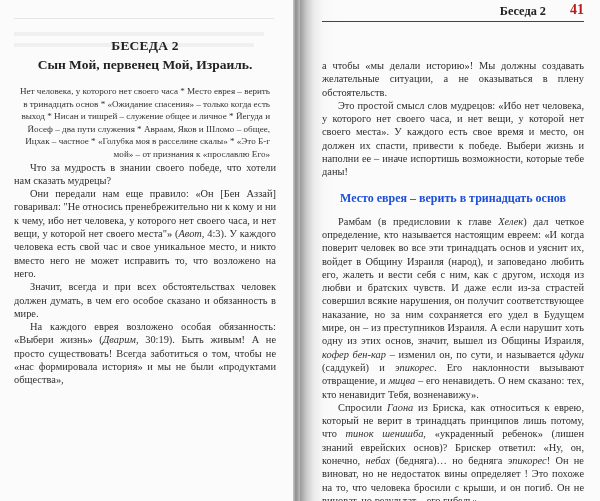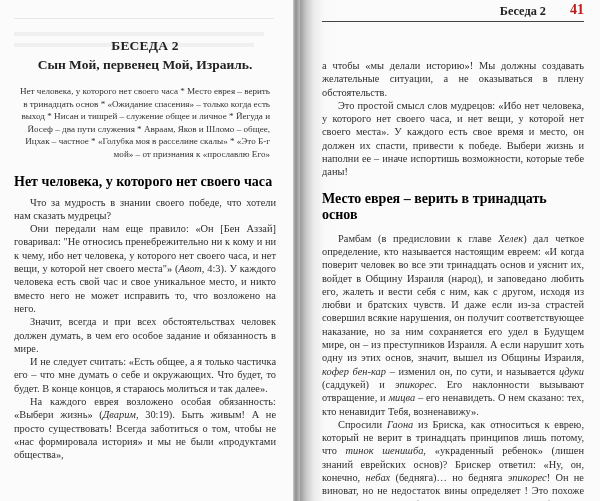--- a/index.html
+++ b/index.html
@@ -18,21 +18,21 @@
 
   
   .ghost-header { position: absolute; left: 14px; top: 4px; width: 260px; height: 14px;
     border-bottom: 1px solid #e6e6e6; color: #e3e3e3; font-size: 9px; }
   .ghost-line { position: absolute; left: 14px; height: 4px; background: #f0f0f0; }
 
   .left-content { position: absolute; left: 14px; top: 38px; width: 262px; }
   .chapter-label { text-align: center; font-weight: bold; font-size: 13.5px; letter-spacing: 0.2px; margin: 0 0 2px 0; color: #222; }
   .chapter-title { text-align: center; font-weight: bold; font-size: 13.5px; line-height: 17px; margin: 0; color: #222; }
   .synopsis { text-align: right; font-size: 9.1px; line-height: 12.6px; margin: 12px 6px 0 6px; color: #333; }
-  .section-title { text-align: left; font-weight: bold; font-size: 14px; margin: 13px 0 6px 0; color: #000000; }
+  .section-title { text-align: center; font-weight: bold; font-size: 12px; margin: 13px 0 6px 0; color: #1d4ed8; }
   .para { font-size: 10.4px; line-height: 13.3px; margin: 0; text-align: justify; text-indent: 16px; color: #2f2f2f; }
   .para.noindent { text-indent: 0; margin-top: 24px; }
 
   .right-header { position: absolute; left: 322px; top: 2px; width: 262px; height: 19px; border-bottom: 1.5px solid #444; }
   .rh-title { position: absolute; right: 38px; top: 2px; font-weight: bold; font-size: 12.3px; color: #222; }
   .rh-pagenum { position: absolute; right: 0; top: 0; font-weight: bold; font-size: 14px; color: #b91c1c; }
   .right-content { position: absolute; left: 322px; top: 35px; width: 262px; }
   .right-content .section-title { margin: 12px 0 9px 0; }
   em { font-style: italic; }
 </style>
@@ -41,26 +41,24 @@
 
 <div class="page page-left">
   <div class="ghost-header"></div>
   <div class="ghost-line" style="top:32px;width:250px;"></div>
   <div class="ghost-line" style="top:43px;width:240px;"></div>
 
   <div class="left-content">
     <div class="chapter-label">БЕСЕДА 2</div>
     <div class="chapter-title">Сын Мой, первенец Мой, Израиль.</div>
     <div class="synopsis">Нет человека, у которого нет своего часа * Место еврея – верить в тринадцать основ * «Ожидание спасения» – только когда есть выход * Нисан и тишрей – служение общее и личное * Йегуда и Йосеф – два пути служения * Авраам, Яков и Шломо – общее, Ицхак – частное * «Голубка моя в расселине скалы» * «Это Б-г мой» – от признания к «прославлю Его»</div>
-    <div class="section-title">Нет человека, у которого нет своего часа</div>
     <div id="left-paras">
         <p class="para">Что за мудрость в знании своего победе, что хотели нам сказать мудрецы?</p>
         <p class="para">Они передали нам еще правило: «Он [Бен Аззай] говаривал: "Не относись пренебрежительно ни к кому и ни к чему, ибо нет человека, у которого нет своего часа, и нет вещи, у которой нет своего места"» (<em>Авот</em>, 4:3). У каждого человека есть свой час и свое уникальное место, и никто вместо него не может исправить то, что возложено на него.</p>
-        <p class="para">Значит, всегда и при всех обстоятельствах человек должен думать, в чем его особое задание и обязанность в мире.</p>
-        <p class="para">И не следует считать: «Есть общее, а я только частичка его – что мне думать о себе и окружающих. Что будет, то будет. В конце концов, я стараюсь молиться и так далее».</p>
+        <p class="para">Значит, всегда и при всех обстоятельствах человек должен думать, в чем его особое сказано и обязанность в мире.</p>
         <p class="para">На каждого еврея возложено особая обязанность: «Выбери жизнь» (<em>Дварим</em>, 30:19). Быть живым! А не просто существовать! Всегда заботиться о том, чтобы не «нас формировала история» и мы не были «продуктами общества»,</p>
       </div>
   </div>
 </div>
 <div class="left-edge"></div>
 
 <div class="page page-right"></div>
 <div class="right-header">
   <span class="rh-title">Беседа 2</span>
   <span class="rh-pagenum">41</span>

